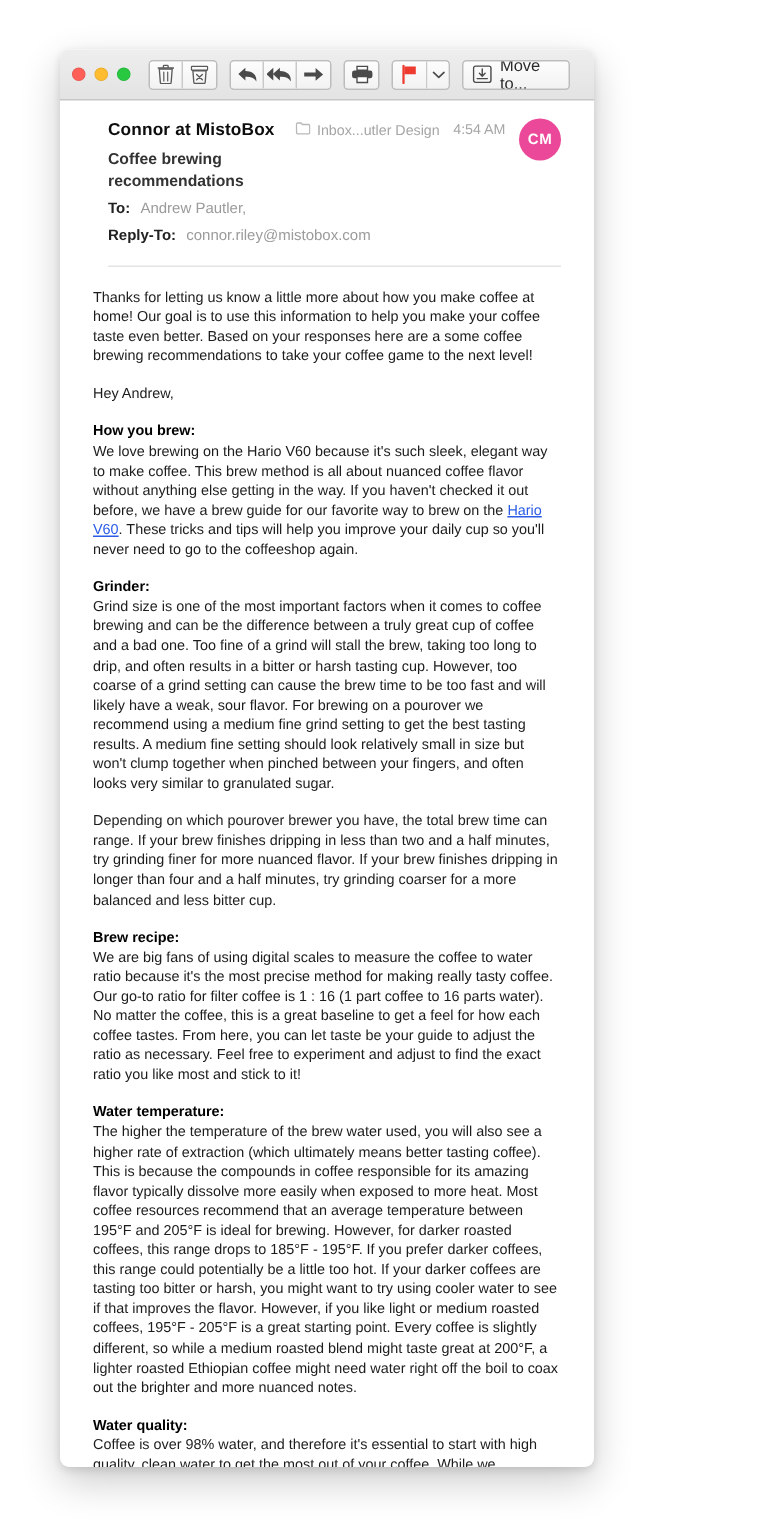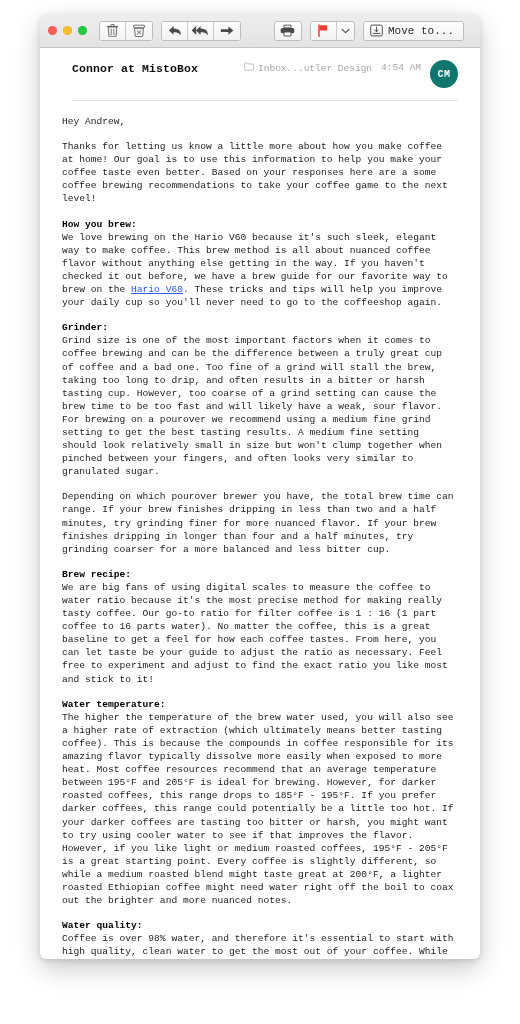--- a/index.html
+++ b/index.html
@@ -13,30 +13,29 @@
   body {
     background: #ffffff;
     font-family: "Liberation Sans", sans-serif;
     -webkit-font-smoothing: antialiased;
     overflow: hidden;
   }
 
   .window {
     position: absolute;
     left: 40px;
-    top: 14px;
-    width: 440px;
+    top: 33px;
+    width: 356px;
     height: 945px;
     background: #ffffff;
     border-radius: 6px;
     box-shadow: 0 10px 26px rgba(0,0,0,0.20), 0 2px 6px rgba(0,0,0,0.12);
     overflow: hidden;
     display: flex;
     flex-direction: column;
-    font-family: Liberation Mono, monospace;
   }
 
   
   .toolbar {
     height: 34px;
     flex: 0 0 34px;
     background: linear-gradient(to bottom, #eeeeee 0%, #e3e3e3 100%);
     border-bottom: 1px solid #c6c6c6;
     display: flex;
     align-items: center;
@@ -156,21 +155,21 @@
     justify-content: space-between;
   }
   .time-chip {
     font-size: 9.5px;
     color: #a6a6a6;
     white-space: nowrap;
   }
   .avatar {
     width: 28px; height: 28px;
     border-radius: 50%;
-    background: #0f766e;
+    background: #ec4899;
     color: #ffffff;
     font-size: 10px;
     font-weight: bold;
     letter-spacing: 0.4px;
     display: flex;
     align-items: center;
     justify-content: center;
     margin-top: -2px;
   }
 
@@ -308,22 +307,31 @@
         </div>
       </div>
 
     </div>
   </div>
 
   <div class="msg-header">
     <div class="hdr-top">
       <div class="hdr-left">
         <div class="sender-name">Connor at MistoBox</div>
-
-
+        <div class="subject">Coffee brewing recommendations</div>
+
+        <div class="addr-row">
+          <span class="addr-label">To:</span>
+          <span class="addr-value">Andrew Pautler,</span>
+        </div>
+
+        <div class="addr-row">
+          <span class="addr-label">Reply-To:</span>
+          <span class="addr-value">connor.riley@mistobox.com</span>
+        </div>
       </div>
 
       <div class="hdr-right">
         <div class="mailbox-chip">
           <span>
             <svg width="10" height="9" viewBox="0 0 10 9">
               <path d="M0.6 1.9a.9.9 0 0 1 .9-.9h2.2l.9 1h4a.9.9 0 0 1 .9.9v4.4a.9.9 0 0 1-.9.9h-7a.9.9 0 0 1-.9-.9z" fill="none" stroke="#b8b8b8" stroke-width="0.9"></path>
             </svg>
           </span>
           <span>Inbox...utler Design</span>
@@ -331,23 +339,23 @@
         <div class="time-chip">4:54 AM</div>
         <div class="avatar">CM</div>
       </div>
     </div>
 
     <div class="hdr-divider"></div>
   </div>
 
   <div class="msg-body">
 
+    <p>Thanks for letting us know a little more about how you make coffee at home! Our goal is to use this information to help you make your coffee taste even better. Based on your responses here are a some coffee brewing recommendations to take your coffee game to the next level!</p>
+
     <p>Hey Andrew,</p>
-
-    <p>Thanks for letting us know a little more about how you make coffee at home! Our goal is to use this information to help you make your coffee taste even better. Based on your responses here are a some coffee brewing recommendations to take your coffee game to the next level!</p>
 
     <p>
       <span class="sec-head">How you brew:</span><span>We love brewing on the Hario V60 because it's such sleek, elegant way to make coffee. This brew method is all about nuanced coffee flavor without anything else getting in the way. If you haven't checked it out before, we have a brew guide for our favorite way to brew on the </span><a href="#">Hario V60</a><span>. These tricks and tips will help you improve your daily cup so you'll never need to go to the coffeeshop again.</span>
     </p>
 
     <p>
       <span class="sec-head">Grinder:</span><span>Grind size is one of the most important factors when it comes to coffee brewing and can be the difference between a truly great cup of coffee and a bad one. Too fine of a grind will stall the brew, taking too long to drip, and often results in a bitter or harsh tasting cup. However, too coarse of a grind setting can cause the brew time to be too fast and will likely have a weak, sour flavor. For brewing on a pourover we recommend using a medium fine grind setting to get the best tasting results. A medium fine setting should look relatively small in size but won't clump together when pinched between your fingers, and often looks very similar to granulated sugar.</span>
     </p>
 
     <p>Depending on which pourover brewer you have, the total brew time can range. If your brew finishes dripping in less than two and a half minutes, try grinding finer for more nuanced flavor. If your brew finishes dripping in longer than four and a half minutes, try grinding coarser for a more balanced and less bitter cup.</p>

